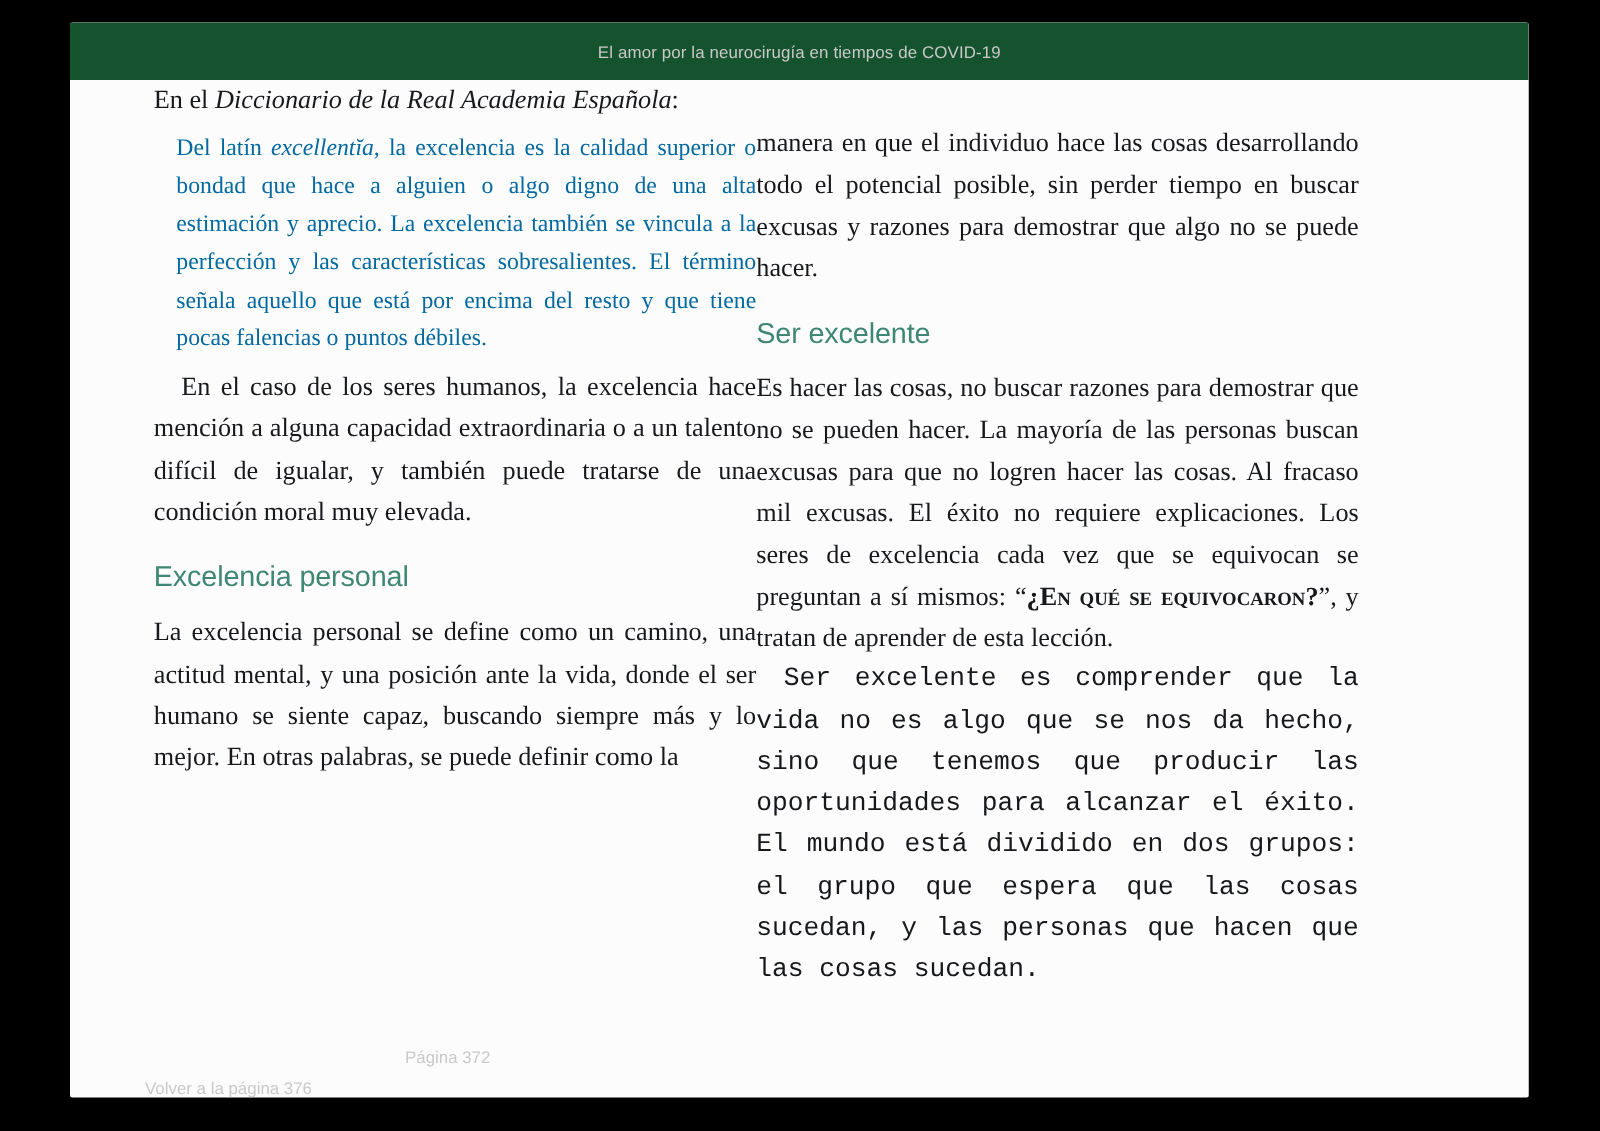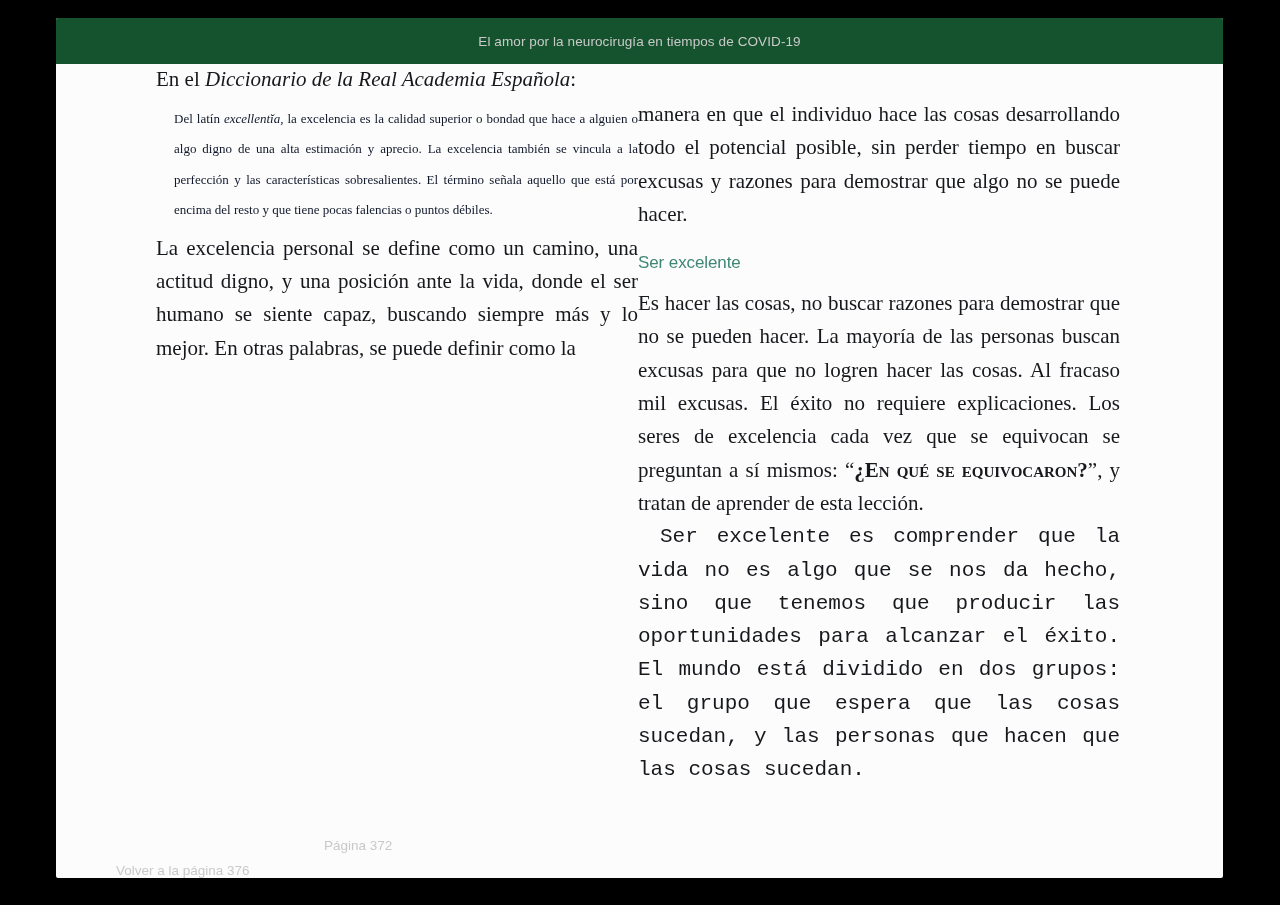--- a/index.html
+++ b/index.html
@@ -54,21 +54,21 @@
 
   
   #body-area {
     position: absolute;
     left: 0;
     top: 46px;
     width: 100%;
     height: 760px;
     display: flex;
     flex-direction: row;
-    justify-content: center;
+    justify-content: flex-start;
   }
 
   .column {
     width: 482px;
     box-sizing: border-box;
   }
   #col-left  { margin-left: 67px; }
   #col-right { margin-right: 70px; margin-top: 34px; }
 
   
@@ -80,44 +80,44 @@
     text-align: left;
     font-family: "Liberation Serif", serif;
   }
   .lead em {
     font-style: italic;
   }
 
   blockquote.quote {
     margin: 0 0 6px 0;
     padding: 0 0 0 18px;
-    font-size: 13px;
+    font-size: 19px;
     line-height: 30.6px;
-    color: #0f172a;
+    color: #0369a1;
     text-align: justify;
     text-justify: inter-word;
     hyphens: manual;
   }
   blockquote.quote em { font-style: italic; }
 
   p.para {
     margin: 0;
     font-size: 21px;
     line-height: 33.3px;
     color: #16181c;
     text-align: justify;
     text-justify: inter-word;
     hyphens: manual;
   }
   p.para.indent { text-indent: 22px; }
   p.para.tight  { margin-top: 0; font-family: Liberation Mono, monospace; }
 
   h2.section-head {
     font-family: "Liberation Sans", sans-serif;
-    font-size: 17px;
+    font-size: 23px;
     font-weight: 400;
     color: #3f8774;
     margin: 22px 0 14px 0;
     letter-spacing: -0.1px;
   }
 
   .smallcaps {
     font-variant: small-caps;
     font-feature-settings: "smcp";
     font-weight: bold;
@@ -155,23 +155,25 @@
     </div>
 
     <div id="body-area">
 
       <div class="column" id="col-left">
 
         <p class="lead"><span>En el </span><em>Diccionario de la Real Academia Española</em><span>:</span></p>
 
         <blockquote class="quote"><span>Del latín </span><em>excellentĭa</em><span>, la excelencia es la calidad superior o bondad que hace a alguien o algo digno de una alta estimación y aprecio. La excelencia también se vincula a la perfección y las características sobresalientes. El término señala aquello que está por encima del resto y que tiene pocas falencias o puntos débiles.</span></blockquote>
 
+        <p class="para indent">En el caso de los seres humanos, la excelencia hace mención a alguna capacidad extraordinaria o a un talento difícil de igualar, y también puede tratarse de una condición moral muy elevada.</p>
 
+        <h2 class="section-head">Excelencia personal</h2>
 
-        <p class="para">La excelencia personal se define como un camino, una actitud digno, y una posición ante la vida, donde el ser humano se siente capaz, buscando siempre más y lo mejor. En otras palabras, se puede definir como la</p>
+        <p class="para">La excelencia personal se define como un camino, una actitud mental, y una posición ante la vida, donde el ser humano se siente capaz, buscando siempre más y lo mejor. En otras palabras, se puede definir como la</p>
       </div>
 
       <div class="column" id="col-right">
 
         <p class="para">manera en que el individuo hace las cosas desarrollando todo el potencial posible, sin perder tiempo en buscar excusas y razones para demostrar que algo no se puede hacer.</p>
 
         <h2 class="section-head">Ser excelente</h2>
 
         <p class="para"><span>Es hacer las cosas, no buscar razones para demostrar que no se pueden hacer. La mayoría de las personas buscan excusas para que no logren hacer las cosas. Al fracaso mil excusas. El éxito no requiere explicaciones. Los seres de excelencia cada vez que se equivocan se preguntan a sí mismos: “</span><span class="smallcaps">¿En qué se equivocaron?</span><span>”, y tratan de aprender de esta lección.</span></p>
 

